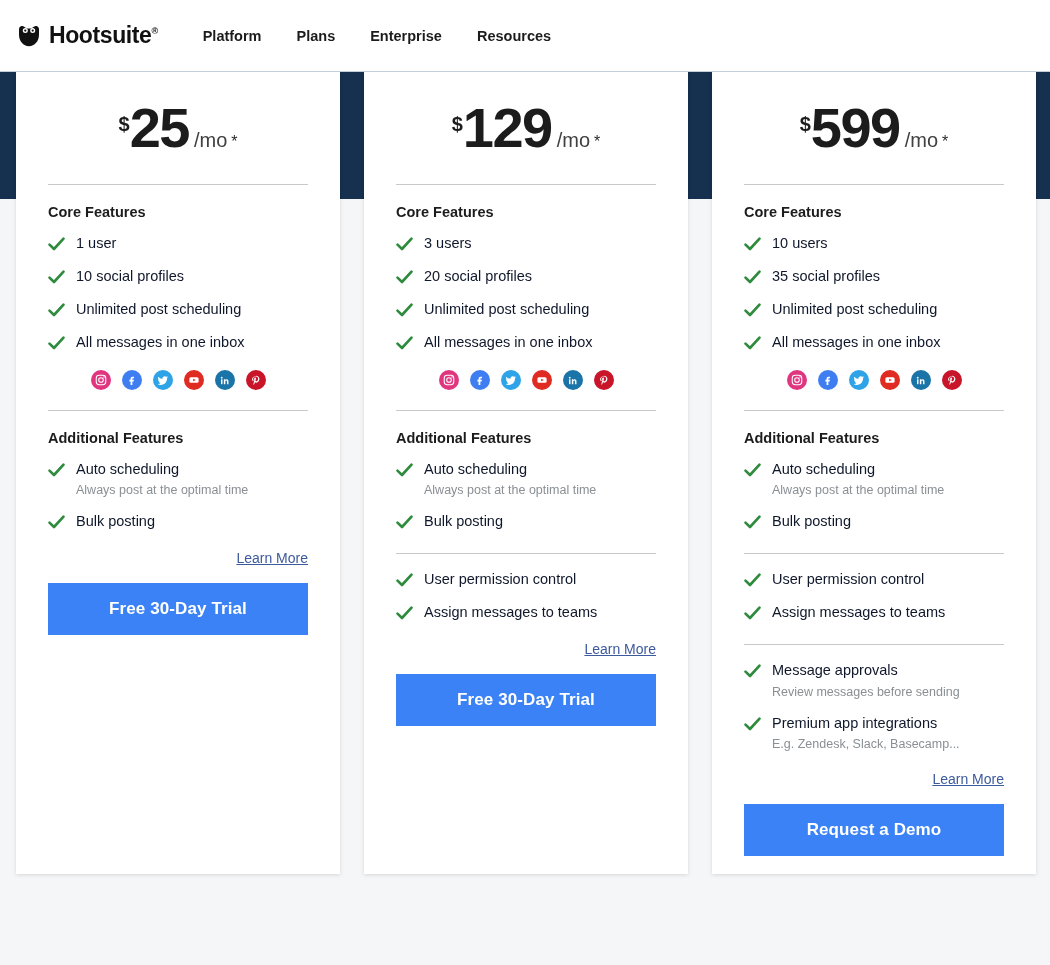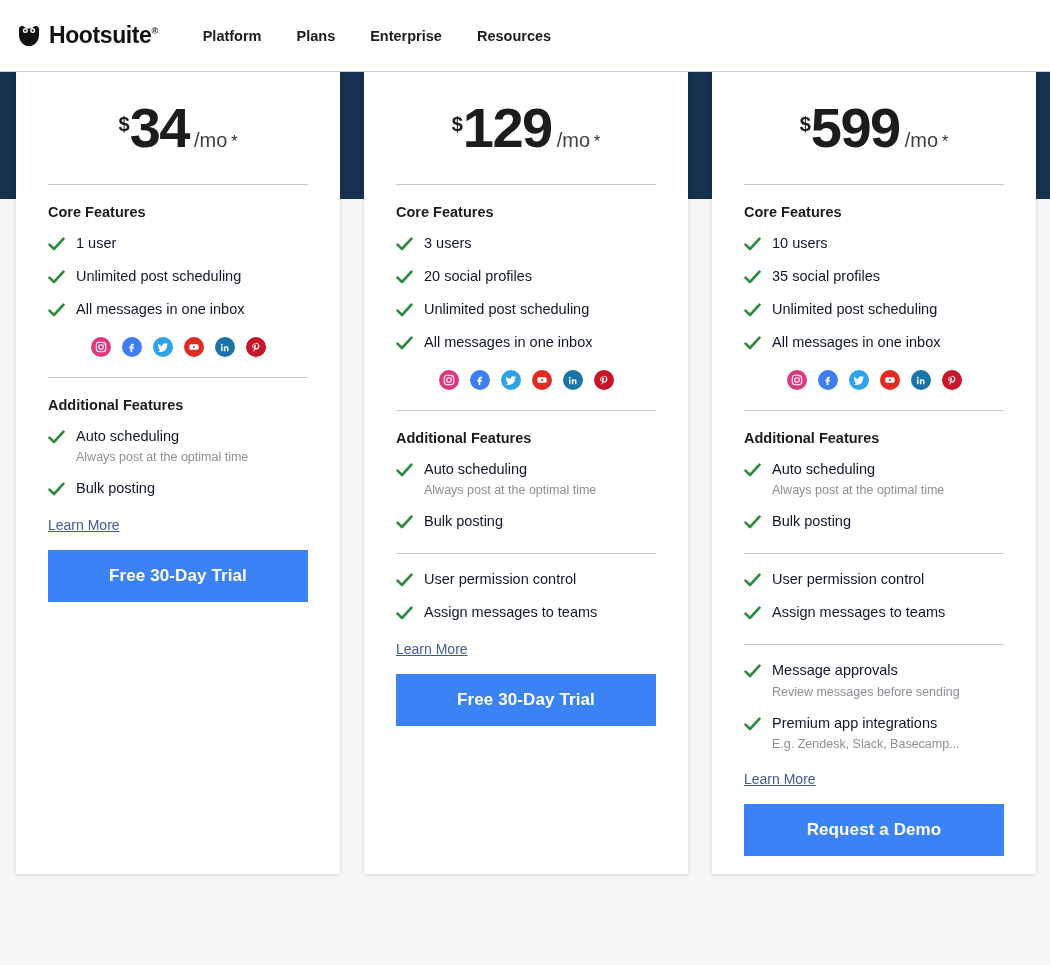--- a/index.html
+++ b/index.html
@@ -97,21 +97,21 @@
     gap:11px; margin-top:18px; margin-bottom:20px;
   }
   .soc {
     width:20px; height:20px; border-radius:50%;
     display:flex; align-items:center; justify-content:center;
     cursor:pointer; flex:0 0 20px;
   }
   .soc svg { display:block; }
 
   
-  .learn-more-wrap { text-align:left; margin-top:18px; margin-bottom:16px; }
+  .learn-more-wrap { text-align:right; margin-top:18px; margin-bottom:16px; }
   .learn-more {
     font-size:14px; color:#3d5a9c; text-decoration:underline; cursor:pointer;
   }
   .cta {
     display:block; width:100%; height:52px; border:none;
     background:#3b82f6; color:#ffffff;
     font-size:17px; font-weight:bold;
     font-family:"Liberation Sans", sans-serif;
     cursor:pointer; letter-spacing:0.1px;
   }
@@ -144,32 +144,38 @@
       <div class="nav-item">Enterprise</div>
       <div class="nav-item">Resources</div>
     </div>
   </div>
 
   <div class="cards" id="cards">
       <div class="card card-1">
         <div class="price-row">
           <div class="price-inner">
             <span class="currency">$</span>
-            <span class="amount">34</span>
+            <span class="amount">25</span>
             <span class="per">/mo</span>
             <span class="star">*</span>
           </div>
         </div>
         <div class="divider"></div>
         <div class="section-title">Core Features</div>
         <div class="feat">
           <span class="check"><svg viewBox="0 0 17 17" width="17" height="17">
               <path d="M1.5 8.6 L6 13 L15.5 2.6" stroke="#2e8b3d" stroke-width="2.6" fill="none" stroke-linecap="round" stroke-linejoin="round"></path>
             </svg></span>
           <span><span class="feat-text">1 user</span></span>
+        </div>
+        <div class="feat">
+          <span class="check"><svg viewBox="0 0 17 17" width="17" height="17">
+              <path d="M1.5 8.6 L6 13 L15.5 2.6" stroke="#2e8b3d" stroke-width="2.6" fill="none" stroke-linecap="round" stroke-linejoin="round"></path>
+            </svg></span>
+          <span><span class="feat-text">10 social profiles</span></span>
         </div>
         <div class="feat">
           <span class="check"><svg viewBox="0 0 17 17" width="17" height="17">
               <path d="M1.5 8.6 L6 13 L15.5 2.6" stroke="#2e8b3d" stroke-width="2.6" fill="none" stroke-linecap="round" stroke-linejoin="round"></path>
             </svg></span>
           <span><span class="feat-text">Unlimited post scheduling</span></span>
         </div>
         <div class="feat">
           <span class="check"><svg viewBox="0 0 17 17" width="17" height="17">
               <path d="M1.5 8.6 L6 13 L15.5 2.6" stroke="#2e8b3d" stroke-width="2.6" fill="none" stroke-linecap="round" stroke-linejoin="round"></path>

